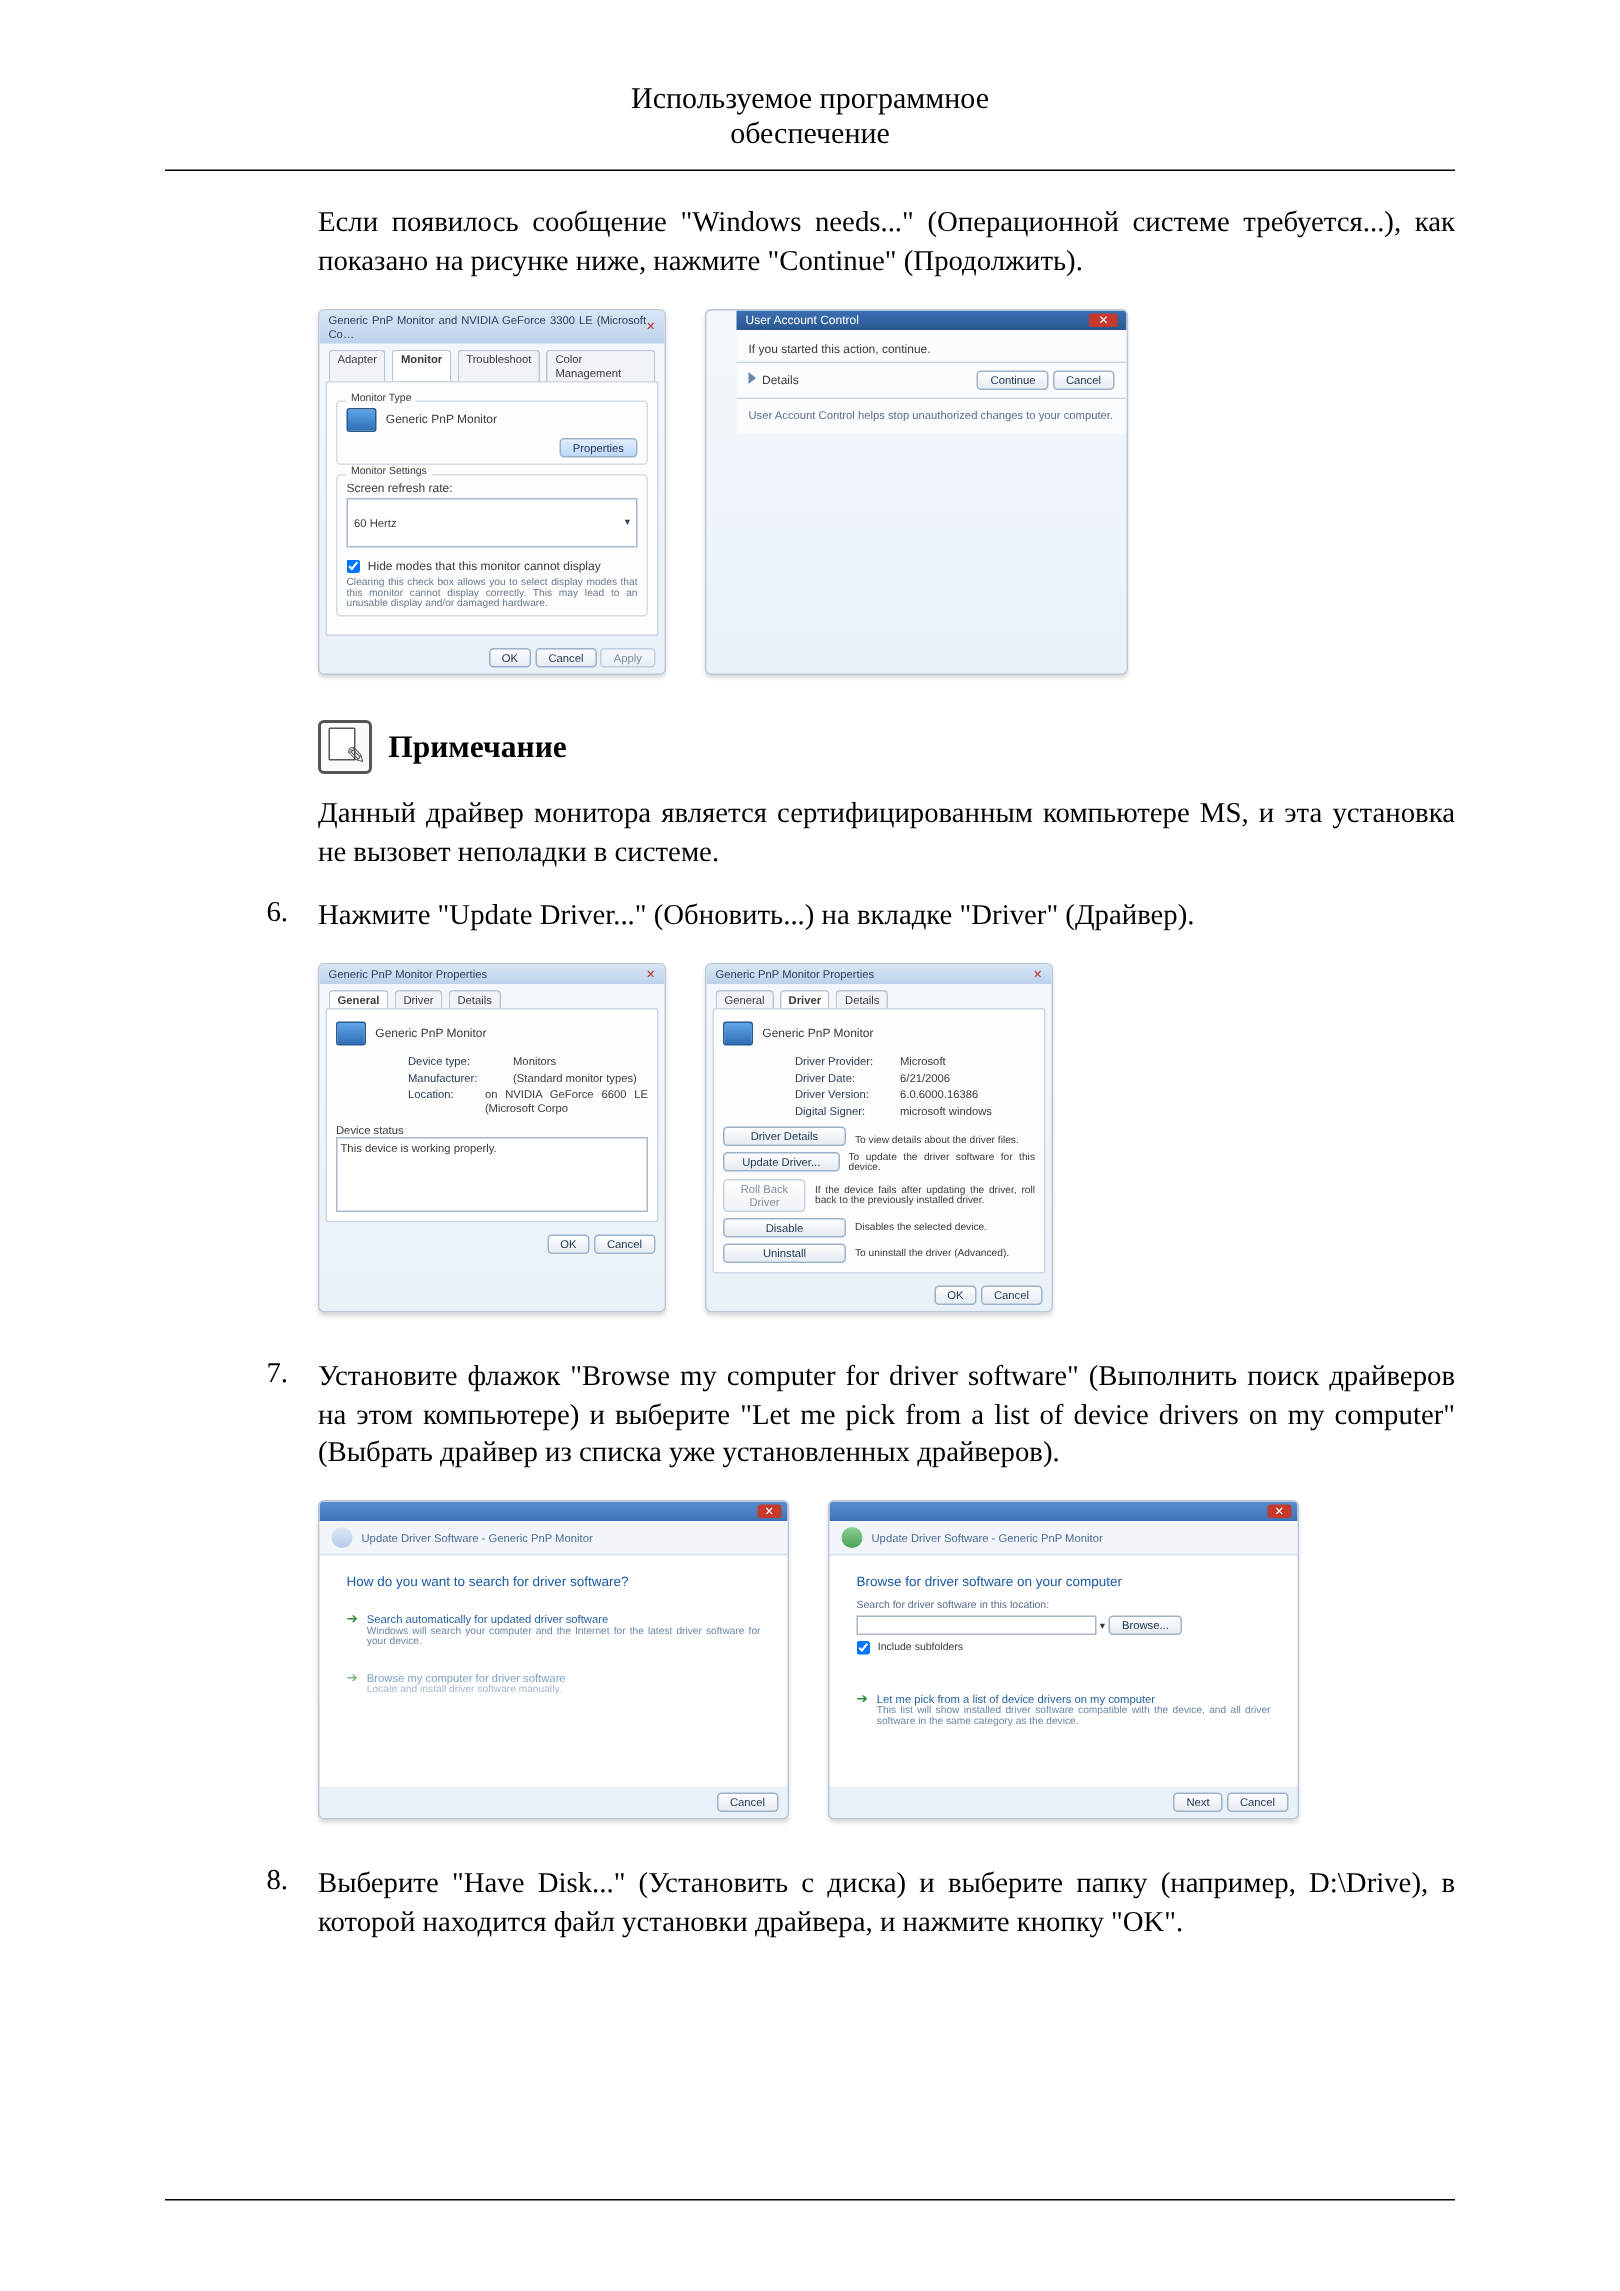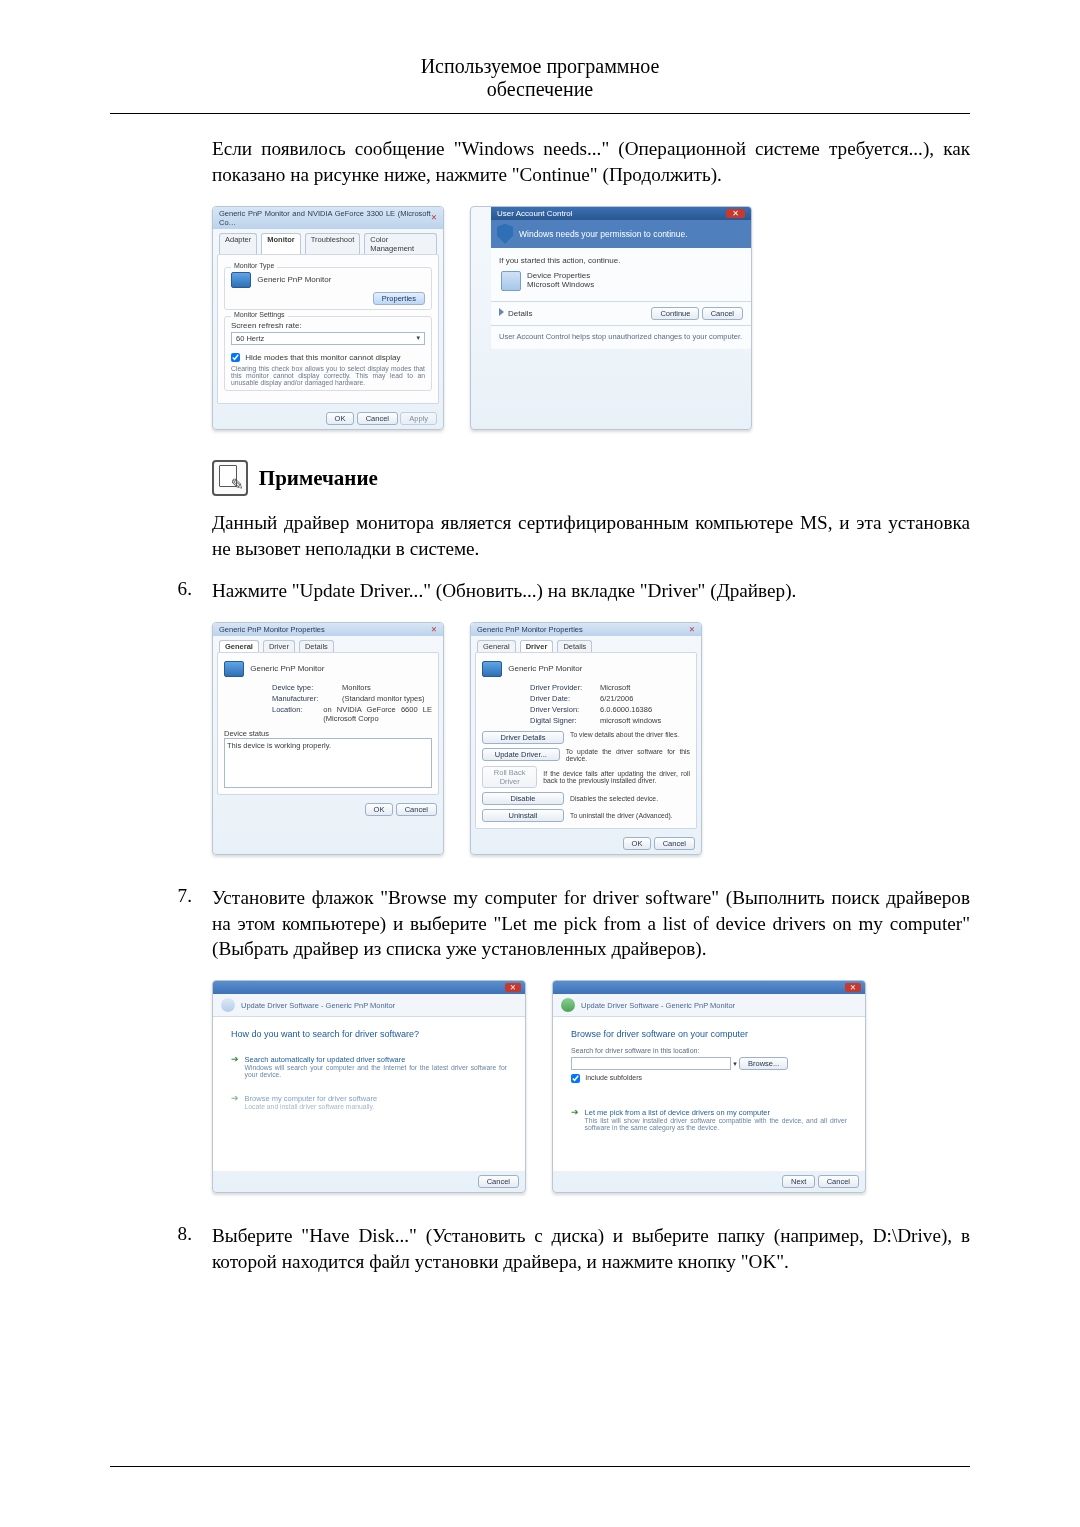--- a/index.html
+++ b/index.html
@@ -180,21 +180,21 @@
     width:80px;flex-shrink:0;text-align:right; font-size:19.2px;
   }
   ol.steps > li .txt {
     flex:1;font-size:19.2px;text-align:justify;line-height:1.35;
   }
   .fig .field {
     display:flex;gap:6px;font-size:7.5px;margin:2px 0 2px 20px;
   }
   .fig .field .lab { width:64px;color:#2a3b55;padding-left:28px; }
   .fig .dropdown {
-    background:#fff;border:1px solid #a9b8ca;padding:1px 4px;font-size:7.5px;display:flex;justify-content:space-between;align-items:center;
+    background:#fff;border:1px solid #a9b8ca;padding:11px 4px;font-size:7.5px;display:flex;justify-content:space-between;align-items:center;
   }
   .fig .dropdown .arrow { font-size:7px;color:#345; }
   .fig .textarea {
     background:#fff;border:1px solid #a9b8ca;height:44px;font-size:7.5px;padding:2px;
   }
   .wiz {
     width:312px;
   }
   .wiz .titlebar {
     background:linear-gradient(#5a8ed0,#3e72b6);color:#fff;padding:2px 4px;
@@ -277,33 +277,22 @@
           <span class="btn">Cancel</span>
           <span class="btn" style="opacity:.55">Apply</span>
         </div>
       </div>
 
       <div class="fig uac">
         <div class="titlebar">
           <span>User Account Control</span>
           <span class="close">✕</span>
         </div>
-        <div class="strip">
-          <span class="icon-shield"></span>
-          <span>Windows needs your permission to continue.</span>
-        </div>
         <div class="body">
           <div>If you started this action, continue.</div>
-          <div class="row">
-            <span style="width:18px;height:18px;background:linear-gradient(#cfe1f6,#a7c6ea);border:1px solid #7a9dc7;border-radius:2px;display:inline-block"></span>
-            <span>
-              <span style="display:block">Device Properties</span>
-              <span style="display:block">Microsoft Windows</span>
-            </span>
-          </div>
           <div class="details">
             <span><span class="chev"></span><span>Details</span></span>
             <span>
               <span class="btn">Continue</span>
               <span class="btn">Cancel</span>
             </span>
           </div>
           <div style="font-size:7.5px;color:#5a6e88;margin-top:6px">User Account Control helps stop unauthorized changes to your computer.</div>
         </div>
       </div>
@@ -386,21 +375,21 @@
             </div>
           <div class="field">
               <span class="lab">Driver Version:</span>
               <span>6.0.6000.16386</span>
             </div>
           <div class="field">
               <span class="lab">Digital Signer:</span>
               <span>microsoft windows</span>
             </div>
 
-          <div style="display:flex;gap:6px;margin-top:6px;align-items:flex-start">
+          <div style="display:flex;gap:6px;margin-top:6px;align-items:flex-end">
               <span class="btn" style="width:64px;text-align:center">Driver Details</span>
               <span style="font-size:6.8px">To view details about the driver files.</span>
             </div>
           <div style="display:flex;gap:6px;margin-top:4px;align-items:center">
               <span class="btn" style="width:64px;text-align:center">Update Driver...</span>
               <span style="font-size:6.8px">To update the driver software for this device.</span>
             </div>
           <div style="display:flex;gap:6px;margin-top:4px;align-items:center">
               <span class="btn" style="width:64px;text-align:center;opacity:.55">Roll Back Driver</span>
               <span style="font-size:6.8px">If the device fails after updating the driver, roll back to the previously installed driver.</span>

